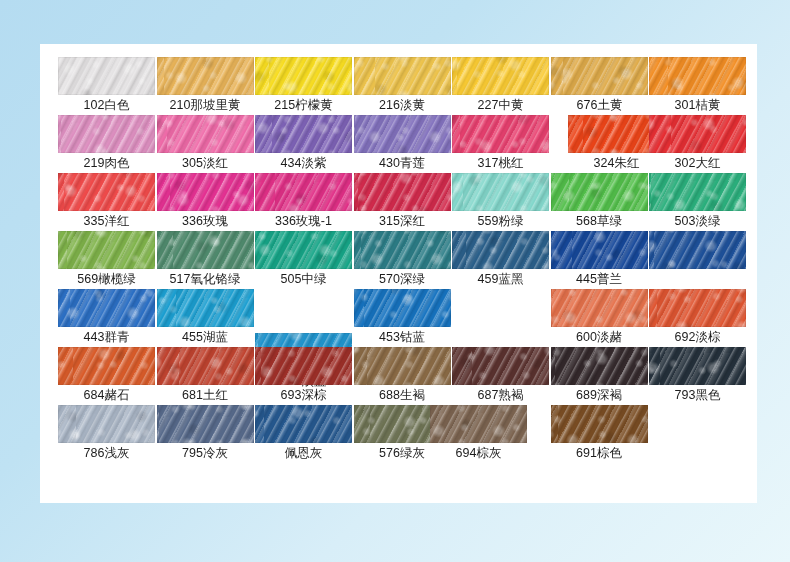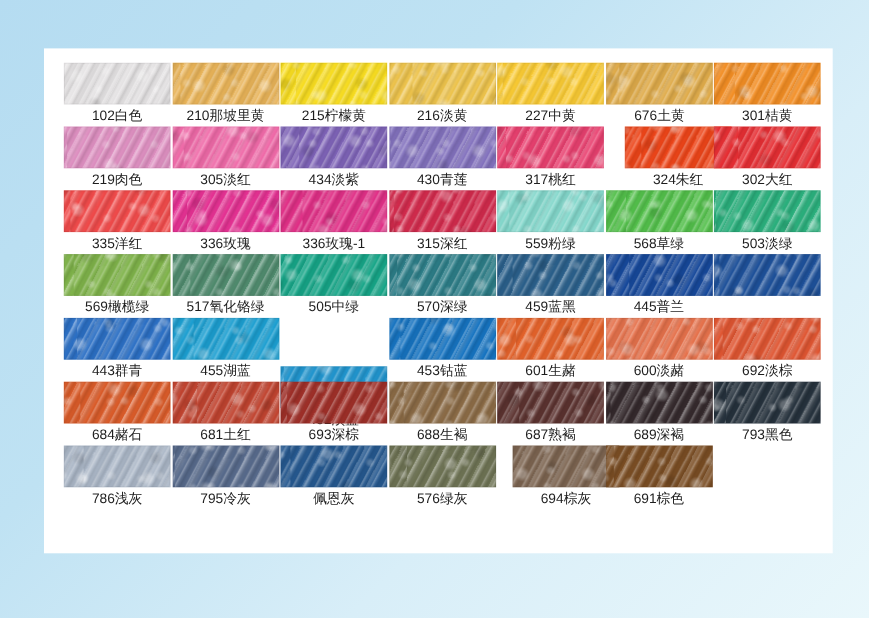--- a/index.html
+++ b/index.html
@@ -324,27 +324,20 @@
             </div>
             <div class="label">452淡蓝</div>
           </div>
           <div class="cell" style="left: 295.5px;">
             <div class="swatch" style="background-color: rgb(22, 115, 192);">
               <div class="tex" style="background-position: 10px 2px, 0px 2px, 43px 39px, 7px 1px, 17px 1px, 13px 7px;"></div>
               <div class="edge"></div>
             </div>
             <div class="label">453钴蓝</div>
           </div>
-          <div class="cell" style="left: 394px;">
-            <div class="swatch" style="background-color: rgb(228, 98, 42);">
-              <div class="tex" style="background-position: 17px 7px, 11px 5px, 56px 8px, 24px 8px, 36px 12px, 36px 20px;"></div>
-              <div class="edge"></div>
-            </div>
-            <div class="label">601生赭</div>
-          </div>
           <div class="cell" style="left: 492.5px;">
             <div class="swatch" style="background-color: rgb(229, 113, 75);">
               <div class="tex" style="background-position: 1px 12px, 22px 8px, 9px 17px, 41px 15px, 11px 23px, 59px 33px;"></div>
               <div class="edge"></div>
             </div>
             <div class="label">600淡赭</div>
           </div>
           <div class="cell" style="left: 591px;">
             <div class="swatch" style="background-color: rgb(223, 85, 49);">
               <div class="tex" style="background-position: 8px 0px, 2px 11px, 22px 26px, 6px 22px, 30px 0px, 12px 2px;"></div>
@@ -426,21 +419,21 @@
             </div>
             <div class="label">佩恩灰</div>
           </div>
           <div class="cell" style="left: 295.5px;">
             <div class="swatch" style="background-color: rgb(109, 114, 83);">
               <div class="tex" style="background-position: 16px 4px, 30px 5px, 45px 5px, 37px 27px, 19px 19px, 55px 13px;"></div>
               <div class="edge"></div>
             </div>
             <div class="label">576绿灰</div>
           </div>
-          <div class="cell" style="left: 408px;">
+          <div class="cell" style="left: 372px;">
             <div class="swatch" style="background-color: rgb(124, 100, 80);">
               <div class="tex" style="background-position: 0px 9px, 10px 8px, 58px 14px, 2px 34px, 38px 30px, 8px 26px;"></div>
               <div class="edge"></div>
             </div>
             <div class="label">694棕灰</div>
           </div>
           <div class="cell" style="left: 492.5px;">
             <div class="swatch" style="background-color: rgb(122, 77, 35);">
               <div class="tex" style="background-position: 7px 14px, 21px 11px, 11px 23px, 19px 5px, 13px 7px, 31px 39px;"></div>
               <div class="edge"></div>

